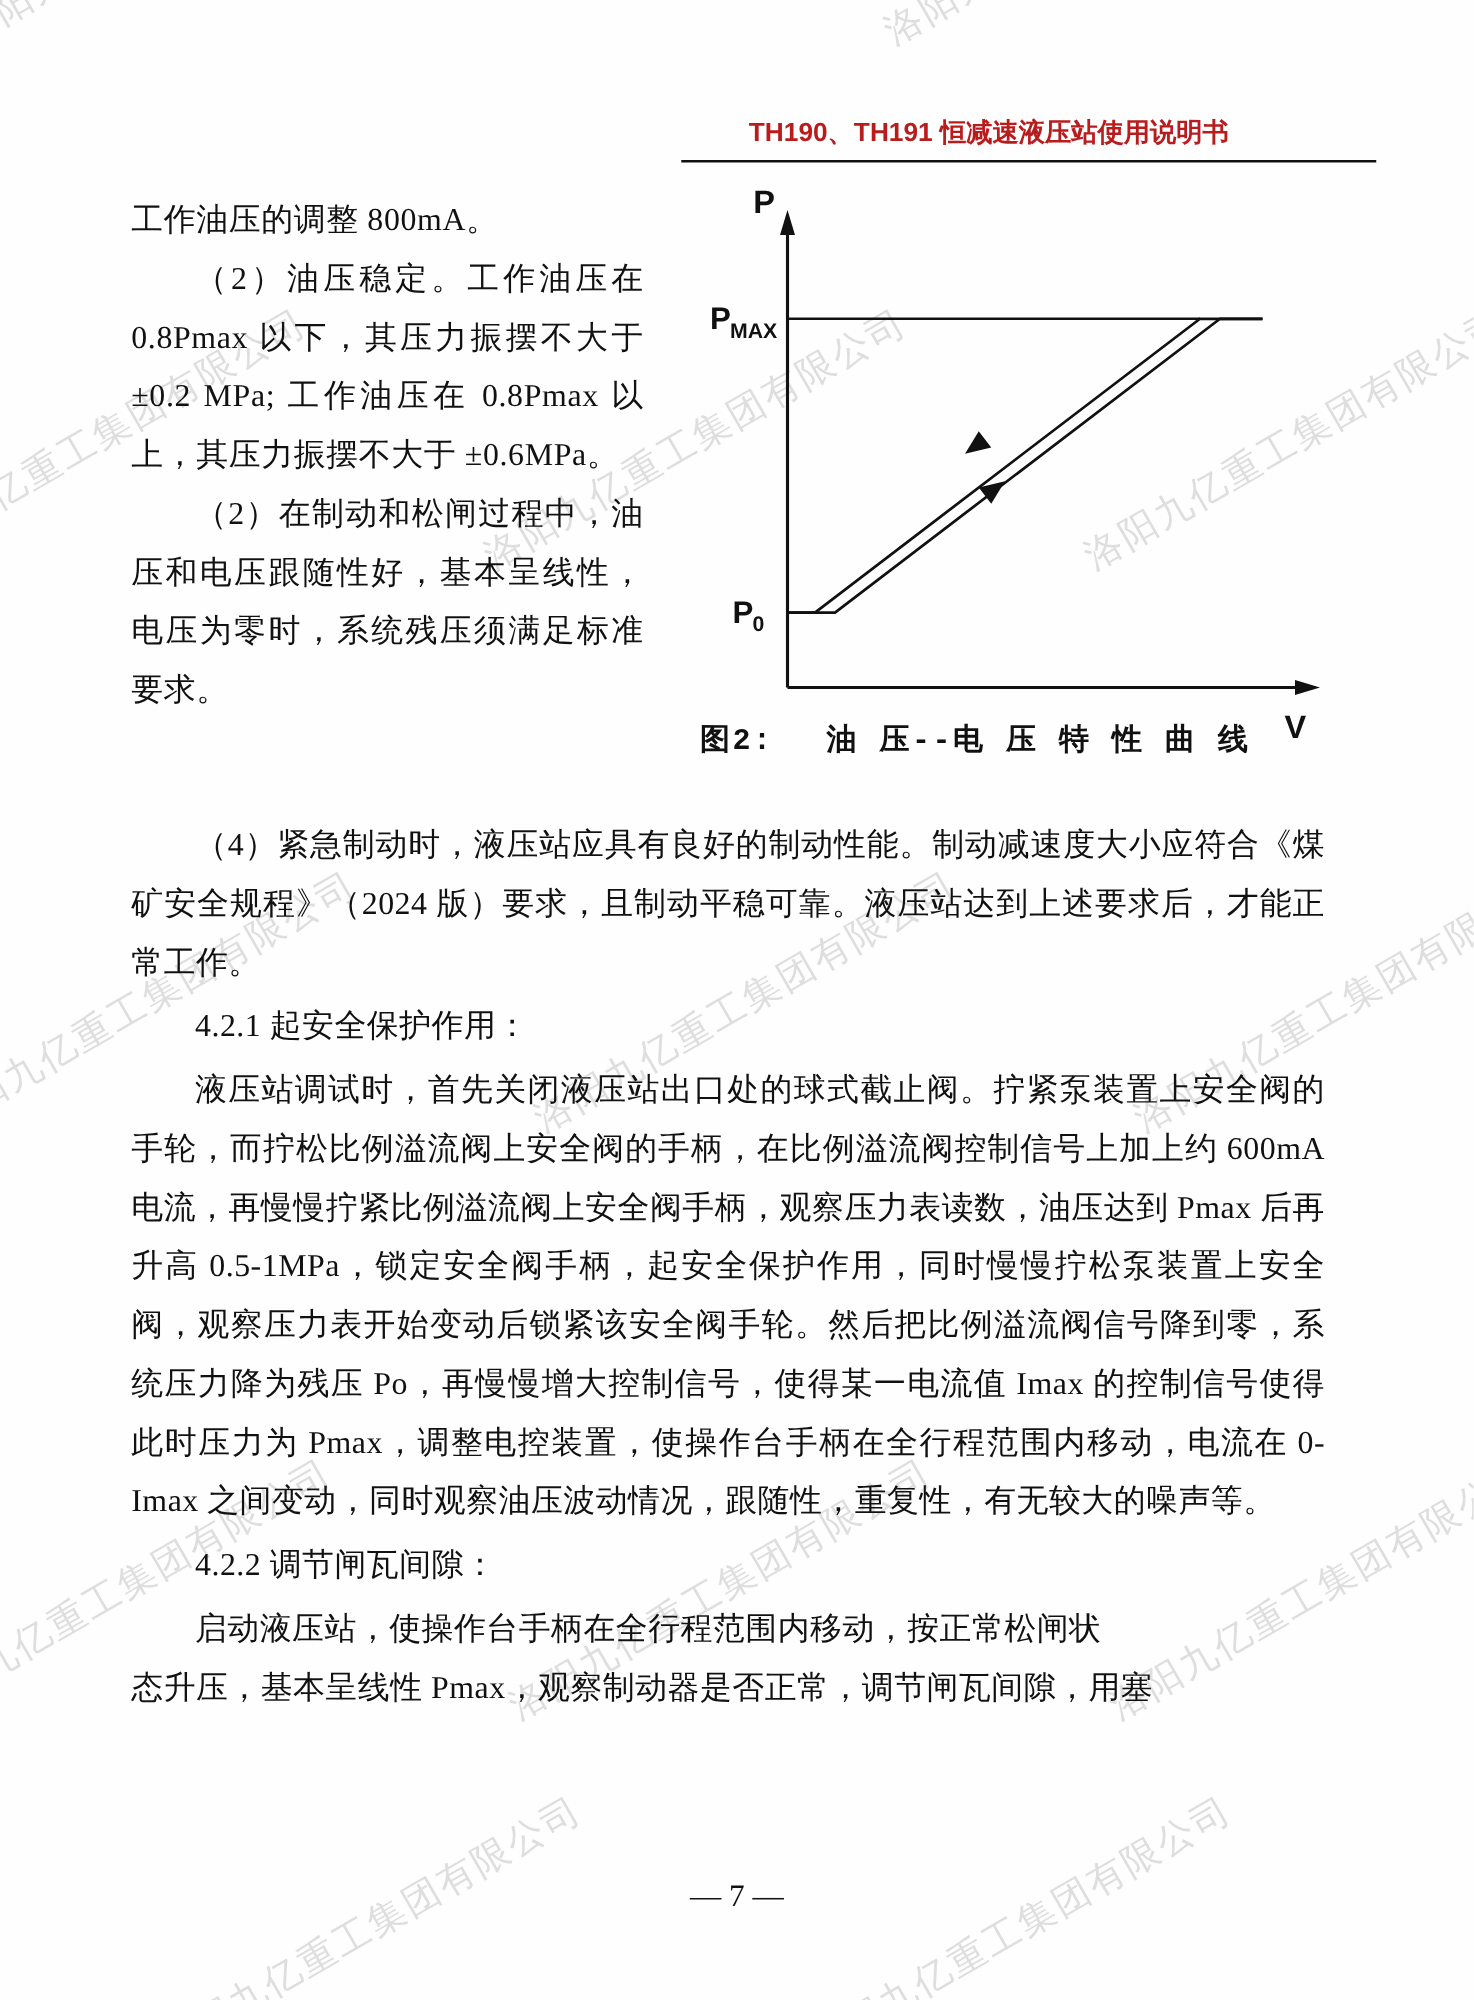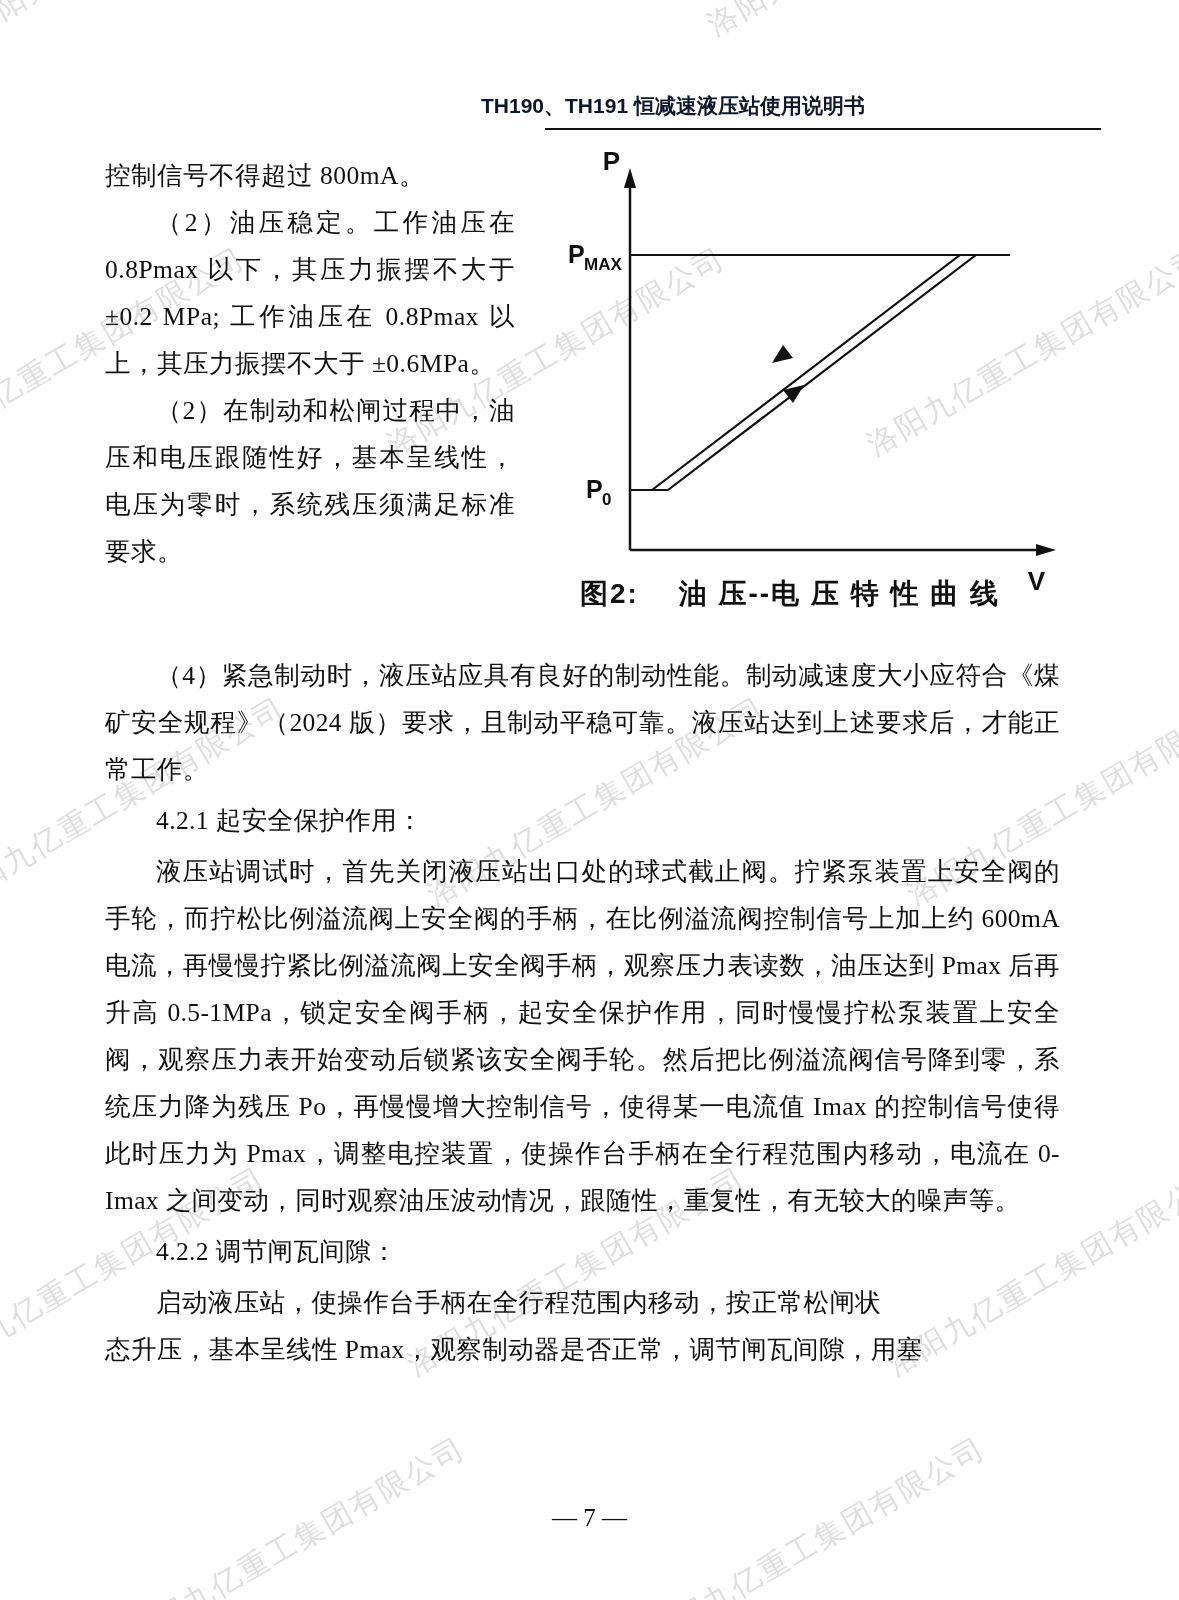--- a/index.html
+++ b/index.html
@@ -34,25 +34,25 @@
     transform-origin: left top;
     letter-spacing: 2px;
   }
 
   
   .header {
     position: absolute;
     top: 92px;
     right: 78px;
     width: 620px;
-    text-align: left;
+    text-align: center;
     font-family: "Liberation Sans", sans-serif;
     font-weight: bold;
     font-size: 21px;
-    color: #0f172a;
+    color: #b91c1c;
     z-index: 7;
   }
   .header-rule {
     position: absolute;
     top: 128px;
     left: 545px;
     right: 78px;
     height: 2px;
     background: #111;
     z-index: 7;
@@ -84,24 +84,24 @@
     width: 540px;
     height: 470px;
     z-index: 6;
   }
   .figure svg { display:block; }
   .fig-caption {
     position: absolute;
     top: 575px;
     left: 560px;
     width: 460px;
-    text-align: center;
-    font-family: Liberation Sans, sans-serif;
+    text-align: left;
+    font-family: Liberation Mono, monospace;
     font-weight: bold;
-    font-size: 28px;
+    font-size: 24px;
     letter-spacing: 2px;
     z-index: 6;
   }
 
   
   .body-text {
     position: absolute;
     top: 652px;
     left: 105px;
     width: 955px;
@@ -147,21 +147,21 @@
     <div class="wm" style="left:400px;  top:1350px;">洛阳九亿重工集团有限公司</div>
     <div class="wm" style="left:880px;  top:1350px;">洛阳九亿重工集团有限公司</div>
     <div class="wm" style="left:120px;  top:1620px;">洛阳九亿重工集团有限公司</div>
     <div class="wm" style="left:640px;  top:1620px;">洛阳九亿重工集团有限公司</div>
   </div>
 
   <div class="header">TH190、TH191 恒减速液压站使用说明书</div>
   <div class="header-rule"></div>
 
   <div class="left-col">
-    <p>控制信号不得超过 800mA。</p>
+    <p>工作油压的调整 800mA。</p>
     <p class="indent">（2）油压稳定。工作油压在 0.8Pmax 以下，其压力振摆不大于 ±0.2 MPa; 工作油压在 0.8Pmax 以上，其压力振摆不大于 ±0.6MPa。</p>
     <p class="indent">（2）在制动和松闸过程中，油压和电压跟随性好，基本呈线性，电压为零时，系统残压须满足标准要求。</p>
   </div>
 
   <div class="figure">
     <svg width="540" height="470" viewBox="0 0 540 470" xmlns="http://www.w3.org/2000/svg">
 
       <line x1="90" y1="35" x2="90" y2="400" stroke="#111" stroke-width="2.5"></line>
       <polygon points="90,18 84,38 96,38" fill="#111"></polygon>
 

